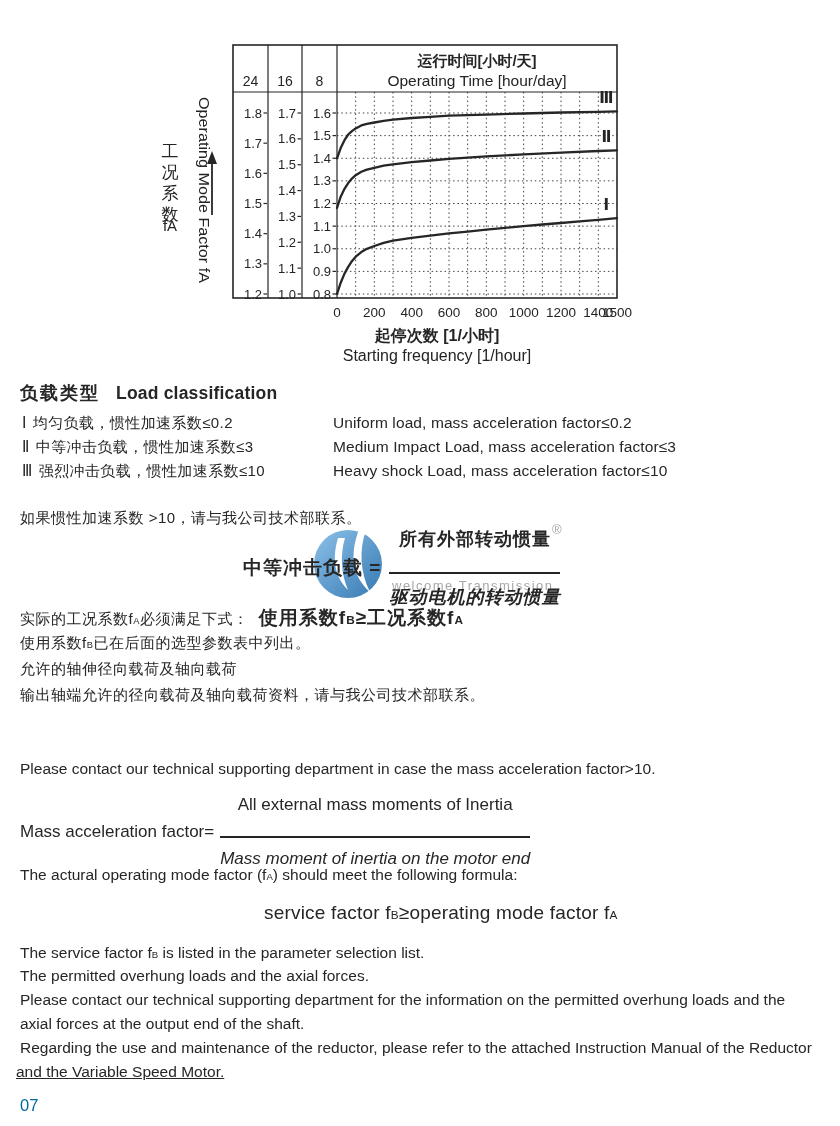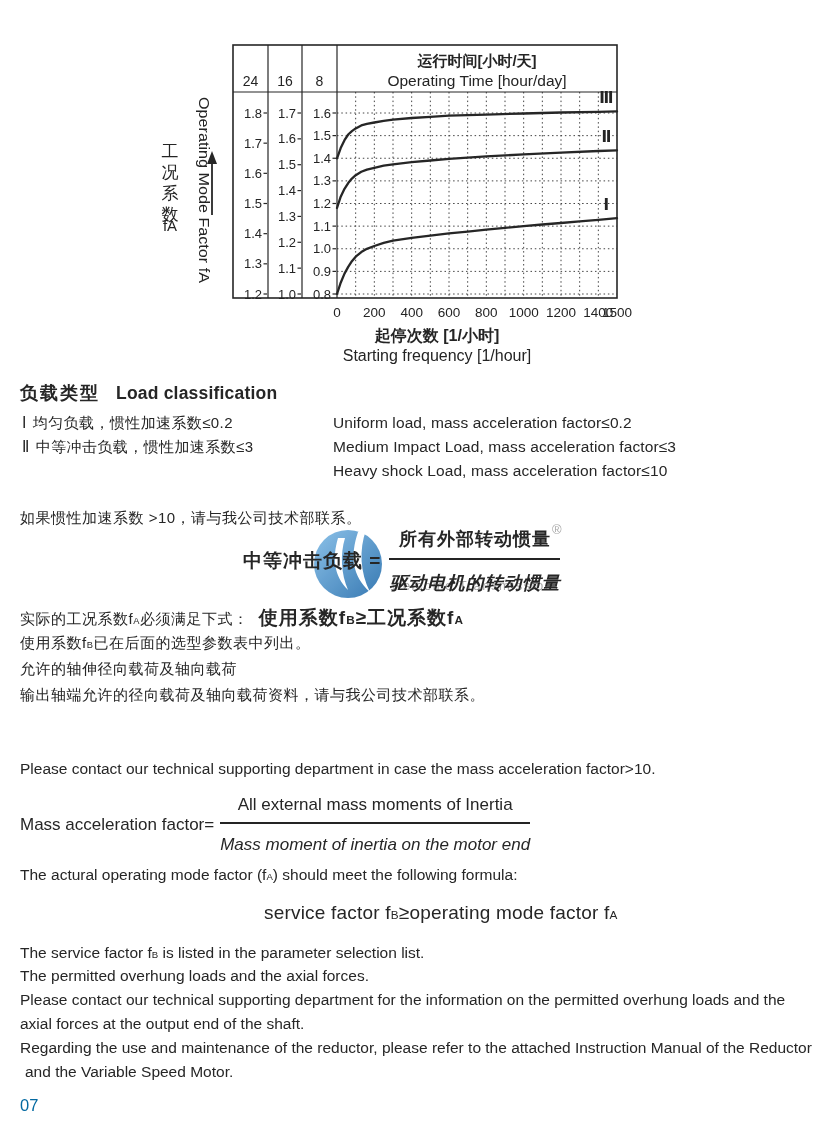--- a/index.html
+++ b/index.html
@@ -13,21 +13,21 @@
   svg text{font-family:"Liberation Sans","DejaVu Sans",sans-serif;fill:#242424;}
   .cn-body{font-size:15px;letter-spacing:.5px;}
   .en-body{font-size:15.5px;text-align:right;}
   .lc-title-cn{font-size:18px;font-weight:bold;letter-spacing:2px;}
   .lc-title-en{font-size:17.5px;font-weight:bold;margin-left:16px;letter-spacing:.2px;}
   .lc-row{position:absolute;left:22px;font-size:15px;letter-spacing:.4px;white-space:nowrap;}
   .lc-row .numeral{margin-right:6px;}
   .lc-en{position:absolute;left:333px;font-size:15.5px;letter-spacing:.1px;white-space:nowrap;}
   .formula-row{display:flex;align-items:center;white-space:nowrap;}
   .frac{display:inline-block;text-align:center;}
-  .frac .num{display:block;border-bottom:2px solid #242424;padding:0 8px 7px;}
+  .frac .num{display:block;border-bottom:2px solid #242424;padding:0 8px 21px;}
   .frac .den{display:block;padding-top:11px;font-style:italic;}
   .cn-formula{font-size:18px;font-weight:600;letter-spacing:1px;}
   .cn-formula .lhs{margin-right:8px;font-size:19px;}
   .en-formula{font-size:17px;}
   .en-formula .lhs{margin-right:6px;}
   .big-cn{font-size:19px;font-weight:600;letter-spacing:1px;}
   .big-en{font-size:19px;letter-spacing:.2px;white-space:nowrap;}
   .sub{font-size:0.62em;}
   .pageno{font-size:16.5px;color:#0369a1;}
   .wm-text{fill:#9a9a9a;}
@@ -169,20 +169,23 @@
   <div class="lc-row" style="top:414px;">
     <span class="numeral">Ⅰ</span><span>均匀负载，惯性加速系数≤0.2</span>
   </div>
   <div class="lc-en" style="top:414px;">Uniform load, mass acceleration factor≤0.2</div>
 
   <div class="lc-row" style="top:438px;">
     <span class="numeral">Ⅱ</span><span>中等冲击负载，惯性加速系数≤3</span>
   </div>
   <div class="lc-en" style="top:438px;">Medium Impact Load, mass acceleration factor≤3</div>
 
+  <div class="lc-row" style="top:462px;">
+    <span class="numeral">Ⅲ</span><span>强烈冲击负载，惯性加速系数≤10</span>
+  </div>
   <div class="lc-en" style="top:462px;">Heavy shock Load, mass acceleration factor≤10</div>
 
   <div class="abs cn-body" style="left:20px;top:509px;">如果惯性加速系数 &gt;10，请与我公司技术部联系。</div>
 
   <svg class="abs" style="left:300px;top:518px;opacity:.88;" width="290" height="80" viewBox="0 0 290 80">
     <defs>
       <linearGradient id="wmblue" x1="0" y1="0" x2="1" y2="1">
         <stop offset="0" stop-color="#7cb9e6"></stop>
         <stop offset="1" stop-color="#1c67a8"></stop>
       </linearGradient>
@@ -223,17 +226,17 @@
 
   <div class="abs en-body" style="left:20px;top:866px;"><span>The actural operating mode factor (f</span><span class="sub">A</span><span>) should meet the following formula:</span></div>
 
   <div class="abs big-en" style="left:264px;top:902px;"><span>service factor f</span><span class="sub">B</span><span>≥operating mode factor f</span><span class="sub">A</span></div>
 
   <div class="abs en-body" style="left:20px;top:944px;"><span>The service factor f</span><span class="sub">B</span><span> is listed in the parameter selection list.</span></div>
   <div class="abs en-body" style="left:20px;top:967px;">The permitted overhung loads and the axial forces.</div>
   <div class="abs en-body" style="left:20px;top:991px;">Please contact our technical supporting department for the information on the permitted overhung loads and the</div>
   <div class="abs en-body" style="left:20px;top:1015px;">axial forces at the output end of the shaft.</div>
   <div class="abs en-body" style="left:20px;top:1039px;">Regarding the use and maintenance of the reductor, please refer to the attached Instruction Manual of the Reductor</div>
-  <div class="abs en-body" style="left:25px;top:1063px;">and the Variable Speed Motor.</div>
+  <div class="abs en-body" style="left:16px;top:1063px;text-decoration:underline;">and the Variable Speed Motor.</div>
 
   <div class="abs pageno" style="left:20px;top:1096px;">07</div>
 
 </div>
 
 </body></html>

